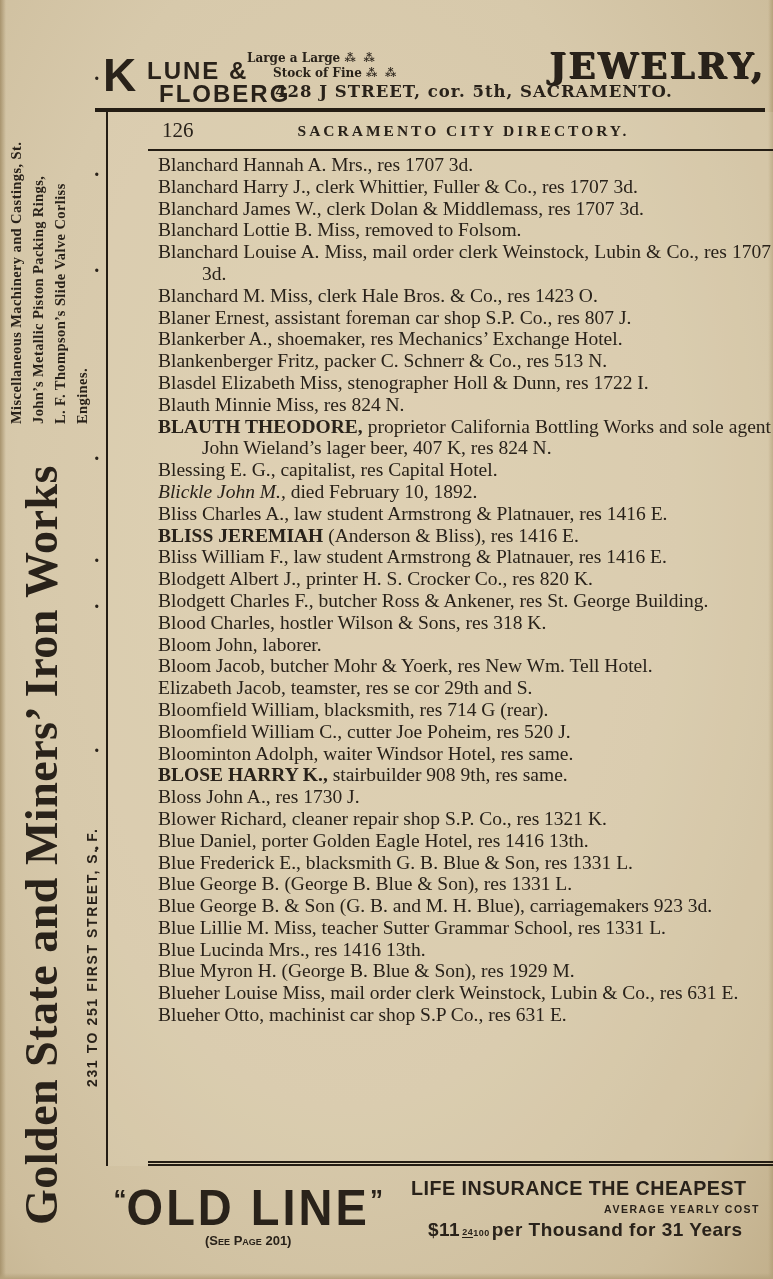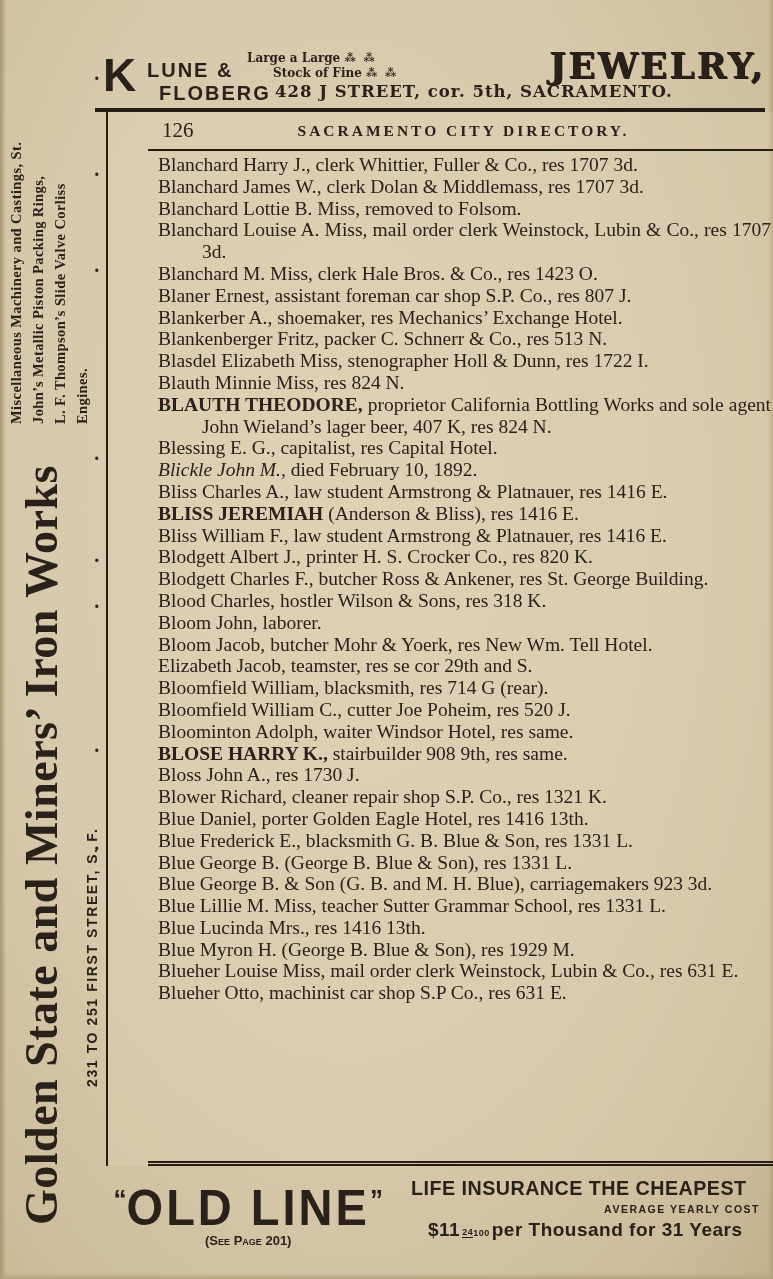--- a/index.html
+++ b/index.html
@@ -41,21 +41,21 @@
   .sb-dot:nth-of-type(6){top:598px;}
   .sb-dot:nth-of-type(7){top:742px;}
   .sb-dot:nth-of-type(8){top:840px;}
 
   
   .top-ad{position:absolute;left:95px;top:50px;width:670px;height:58px;
     border-bottom:4px solid #241d14;}
   .ta-k{position:absolute;left:8px;top:2px;font-family:"Liberation Sans",sans-serif;
     font-weight:bold;font-size:46px;line-height:46px;}
   .ta-names{position:absolute;left:52px;top:9px;font-family:"Liberation Sans",sans-serif;
-    font-weight:bold;font-size:20px;line-height:23px;letter-spacing:2px;}
+    font-weight:bold;font-size:24px;line-height:23px;letter-spacing:2px;}
   .ta-names .l2{margin-left:12px;}
   .ta-tag{position:absolute;left:152px;top:1px;font-family:"DejaVu Serif",serif;
     font-weight:bold;font-size:12px;line-height:14px;}
   .ta-tag .l2{margin-left:26px;}
   .ta-stars{font-size:11px;letter-spacing:2px;}
   .ta-product{position:absolute;right:0;top:-6px;font-family:"DejaVu Serif",serif;
     font-weight:bold;font-size:36px;letter-spacing:2px;
     text-shadow:1px 1px 0 #241d14;}
   .ta-address{position:absolute;left:180px;top:32px;font-family:"DejaVu Serif",serif;
     font-weight:bold;font-size:16.5px;letter-spacing:1px;white-space:nowrap;}
@@ -132,20 +132,21 @@
   <div class="ta-product">JEWELRY,</div>
   <div class="ta-address">428 J STREET, cor. 5th, SACRAMENTO.</div>
 </div>
 
 <div class="main-box">
   <div class="dir-header">
     <span class="page-num">126</span>
     <span class="dir-title">SACRAMENTO CITY DIRECTORY.</span>
   </div>
   <div class="entries">
+  <div class="entry"><span class="nm">Blanchard Hannah A. Mrs.,</span><span class="rs"> res 1707 3d.</span></div>
 
   <div class="entry"><span class="nm">Blanchard Harry J.,</span><span class="rs"> clerk Whittier, Fuller &amp; Co., res 1707 3d.</span></div>
 
   <div class="entry"><span class="nm">Blanchard James W.,</span><span class="rs"> clerk Dolan &amp; Middlemass, res 1707 3d.</span></div>
 
   <div class="entry"><span class="nm">Blanchard Lottie B. Miss,</span><span class="rs"> removed to Folsom.</span></div>
 
   <div class="entry"><span class="nm">Blanchard Louise A. Miss,</span><span class="rs"> mail order clerk Weinstock, Lubin &amp; Co., res 1707 3d.</span></div>
 
   <div class="entry"><span class="nm">Blanchard M. Miss,</span><span class="rs"> clerk Hale Bros. &amp; Co., res 1423 O.</span></div>

